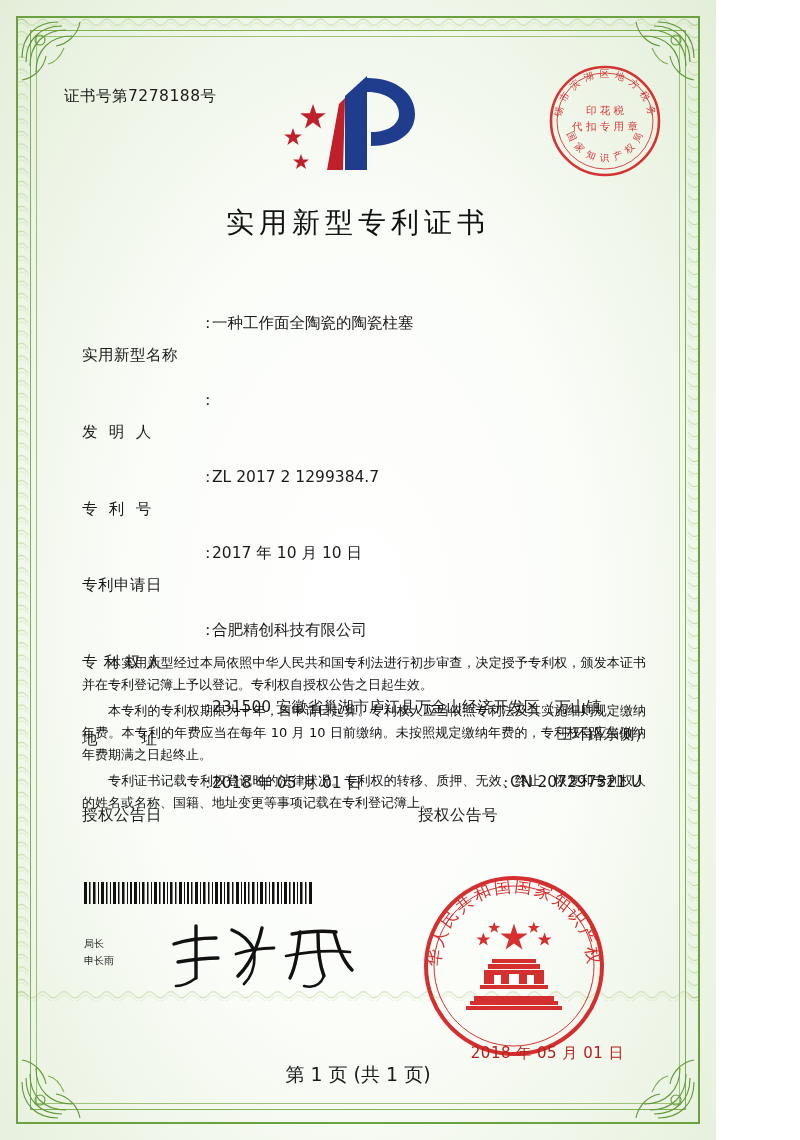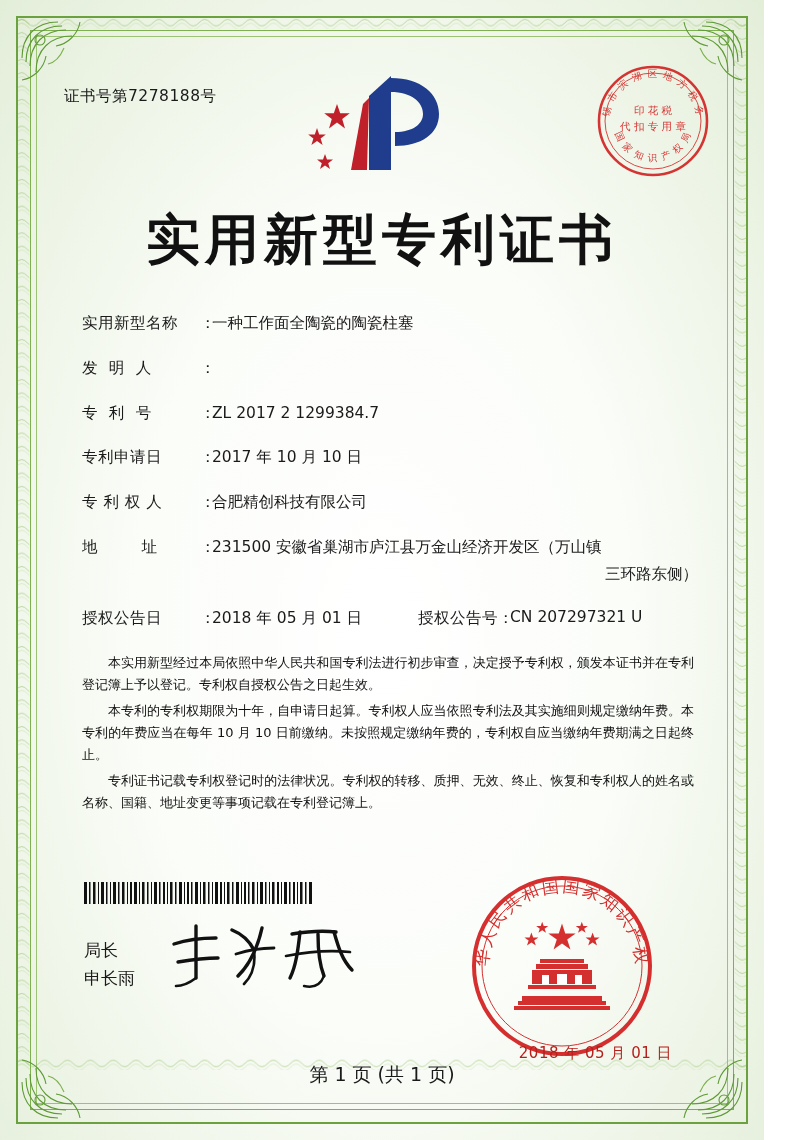--- a/index.html
+++ b/index.html
@@ -14,21 +14,20 @@
     overflow: hidden;
   }
 
   .page {
     position: relative;
     width: 716px;
     height: 1140px;
     background:
       radial-gradient(ellipse at 50% 55%, #ffffff 0%, #fbfdf9 45%, #eef5e7 75%, #e3eed9 100%);
     overflow: hidden;
-    padding-left: 48px;
   }
 
   
   .border-outer {
     position: absolute;
     left: 16px; top: 16px; right: 16px; bottom: 16px;
     border: 2px solid #6ba23f;
     box-sizing: border-box;
   }
   .border-inner {
@@ -98,22 +97,22 @@
     width: 122px;
     height: 122px;
   }
 
   .main-title {
     position: absolute;
     left: 0;
     right: 0;
     top: 148px;
     text-align: center;
-    font-size: 54px;
-    font-weight: bold;
+    font-size: 28px;
+    font-weight: normal;
     letter-spacing: 5px;
     color: #111;
     font-family: "DejaVu Sans", "Liberation Sans", sans-serif;
   }
 
   
   .fields {
     position: absolute;
     left: 26px;
     right: 10px;
@@ -125,20 +124,21 @@
     margin-bottom: 21.5px;
     font-size: 15.5px;
     color: #1a1a1a;
     line-height: 1.5;
   }
   .field-label {
     width: 118px;
     flex: none;
     white-space: pre;
     letter-spacing: 0.5px;
+    margin-top: 32px;
   }
   .field-colon {
     width: 12px;
     flex: none;
   }
   .field-value {
     flex: 1;
   }
   .field-value .second-line {
     display: block;
@@ -184,21 +184,21 @@
     top: 826px;
     height: 22px;
     width: 232px;
   }
 
   
   .sig-block {
     position: absolute;
     left: 28px;
     top: 880px;
-    font-size: 17px;
+    font-size: 10px;
     color: #1a1a1a;
     line-height: 1.65;
   }
   .signature-img {
     position: absolute;
     left: 110px;
     top: 860px;
     width: 210px;
     height: 76px;
   }

